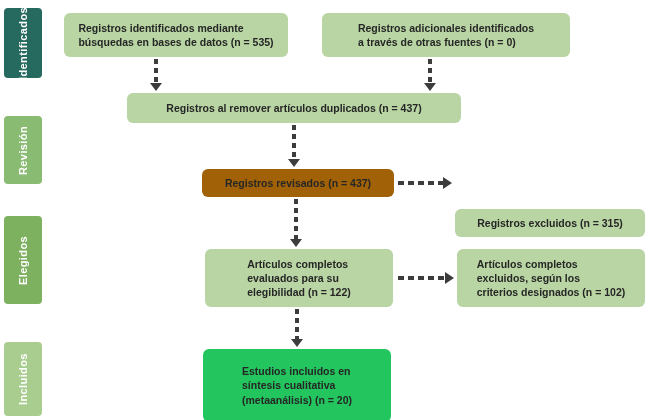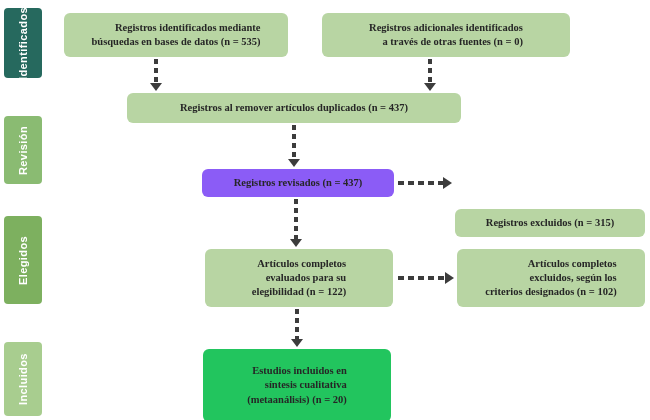--- a/index.html
+++ b/index.html
@@ -32,29 +32,28 @@
     justify-content: center;
     text-align: center;
   }
   
   .node {
     position: absolute;
     border-radius: 6px;
     display: flex;
     align-items: center;
     justify-content: center;
-    text-align: right;
+    text-align: left;
     white-space: pre-line;
     color: #262626;
     font-weight: bold;
     font-size: 10.5px;
     line-height: 1.35;
     padding: 2px 6px;
     box-sizing: border-box;
-    font-family: Liberation Serif, serif;
   }
   
   .varrow {
     position: absolute;
     width: 12px;
   }
   .varrow::before {
     content: "";
     position: absolute;
     left: 50%;
@@ -113,21 +112,21 @@
   <div class="stage" style="top: 216px; height: 88px; background: rgb(125, 176, 95);">Elegidos</div>
   <div class="stage" style="top: 342px; height: 74px; background: rgb(168, 205, 143);">Incluidos</div>
 
   <div class="node" style="left: 64px; top: 13px; width: 224px; height: 44px; background: rgb(184, 213, 163);">Registros identificados mediante
 búsquedas en bases de datos (n = 535)</div>
   <div class="node" style="left: 322px; top: 13px; width: 248px; height: 44px; background: rgb(184, 213, 163);">Registros adicionales identificados
 a través de otras fuentes (n = 0)</div>
 
   <div class="node" style="left: 127px; top: 93px; width: 334px; height: 30px; background: rgb(184, 213, 163);">Registros al remover artículos duplicados (n = 437)</div>
 
-  <div class="node" style="left: 202px; top: 169px; width: 192px; height: 28px; background: #8b5cf6;">Registros revisados (n = 437)</div>
+  <div class="node" style="left: 202px; top: 169px; width: 192px; height: 28px; background: #a16207;">Registros revisados (n = 437)</div>
   <div class="node" style="left: 455px; top: 169px; width: 190px; height: 28px; background: rgb(184, 213, 163); margin-top: 40px;">Registros excluidos (n = 315)</div>
 
   <div class="node" style="left: 205px; top: 249px; width: 188px; height: 58px; background: rgb(184, 213, 163);">Artículos completos
 evaluados para su
 elegibilidad (n = 122)</div>
   <div class="node" style="left: 457px; top: 249px; width: 188px; height: 58px; background: rgb(184, 213, 163);">Artículos completos
 excluidos,  según los
 criterios designados (n = 102)</div>
 
   <div class="node" style="left: 203px; top: 349px; width: 188px; height: 73px; background: #22c55e;">Estudios incluidos en

